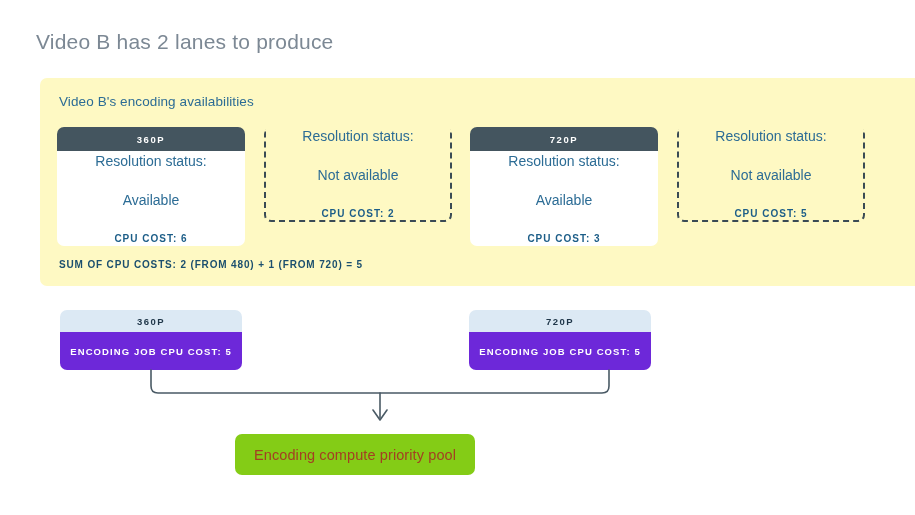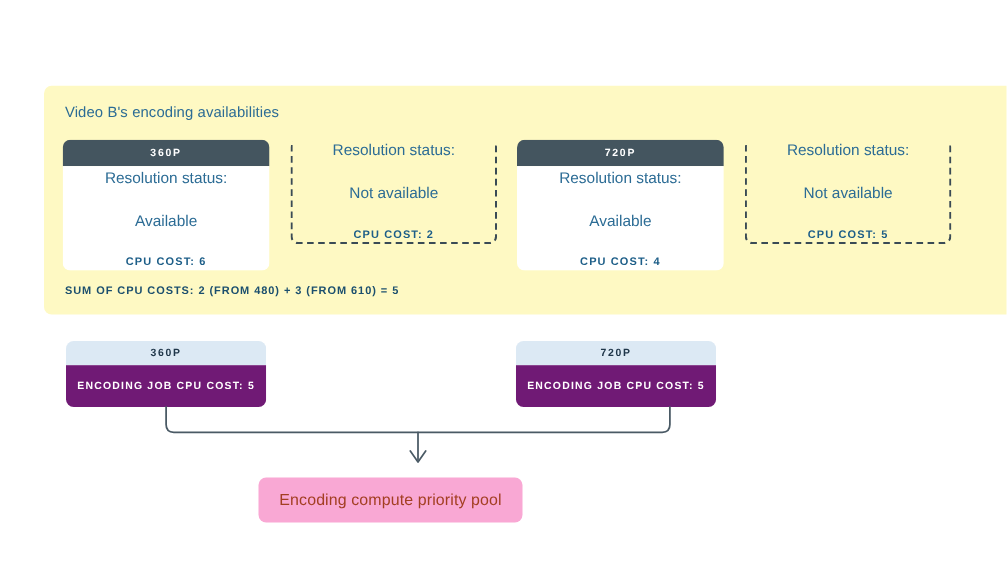--- a/index.html
+++ b/index.html
@@ -71,42 +71,43 @@
     position: absolute; top: 310px;
     width: 182px; height: 60px;
     border-radius: 7px; overflow: hidden;
   }
   .job-card .jc-head {
     height: 22px; background: #dce9f4;
     display: flex; align-items: center; justify-content: center;
     font-size: 9.5px; font-weight: 700; color: #20374a; letter-spacing: 1.5px;
   }
   .job-card .jc-body {
-    height: 38px; background: #701a75;
+    height: 38px; background: #6d28d9;
     display: flex; align-items: center; justify-content: center;
     font-size: 9.5px; font-weight: 700; color: #ffffff; letter-spacing: 1.1px;
   }
 
   
   .connector { position: absolute; left: 120px; top: 368px; width: 520px; height: 60px; }
 
   
   .pool-pill {
     position: absolute; left: 235px; top: 434px;
     width: 240px; height: 41px;
-    background: #f9a8d4; border-radius: 7px;
+    background: #84cc16; border-radius: 7px;
     display: flex; align-items: center; justify-content: center;
     font-size: 14.5px; color: #a33f22; letter-spacing: .1px; white-space: nowrap;
   }
 </style>
 </head>
 <body>
 
 <div id="stage">
 
+  <div class="page-title">Video B has 2 lanes to produce</div>
 
   <div class="avail-panel">
 
     <div class="panel-label">Video B's encoding availabilities</div>
 
     <div class="res-card solid" style="left:17px;">
       <div class="rc-head">360P</div>
       <div class="rc-body">
         <div class="rc-status-label">Resolution status:</div>
         <div class="rc-status-value">Available</div>
@@ -120,33 +121,33 @@
         <div class="rc-status-value">Not available</div>
         <div class="rc-cost">CPU COST: 2</div>
       </div>
     </div>
 
     <div class="res-card solid" style="left:430px;">
       <div class="rc-head">720P</div>
       <div class="rc-body">
         <div class="rc-status-label">Resolution status:</div>
         <div class="rc-status-value">Available</div>
-        <div class="rc-cost">CPU COST: 4</div>
+        <div class="rc-cost">CPU COST: 3</div>
       </div>
     </div>
 
     <div class="res-card dashed" style="left:637px;">
       <div class="rc-body">
         <div class="rc-status-label">Resolution status:</div>
         <div class="rc-status-value">Not available</div>
         <div class="rc-cost">CPU COST: 5</div>
       </div>
     </div>
 
-    <div class="sum-line">SUM OF CPU COSTS: 2 (FROM 480) + 3 (FROM 610) = 5</div>
+    <div class="sum-line">SUM OF CPU COSTS: 2 (FROM 480) + 1 (FROM 720) = 5</div>
   </div>
 
   <div class="job-card" style="left:60px;">
     <div class="jc-head">360P</div>
     <div class="jc-body">ENCODING JOB CPU COST: 5</div>
   </div>
 
   <div class="job-card" style="left:469px;">
     <div class="jc-head">720P</div>
     <div class="jc-body">ENCODING JOB CPU COST: 5</div>

